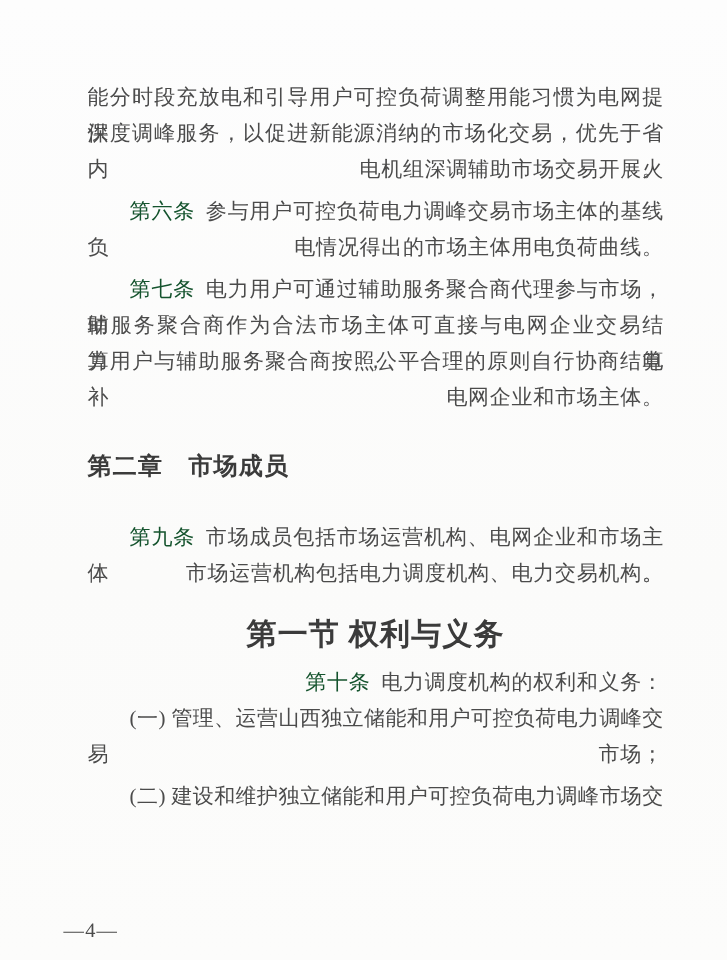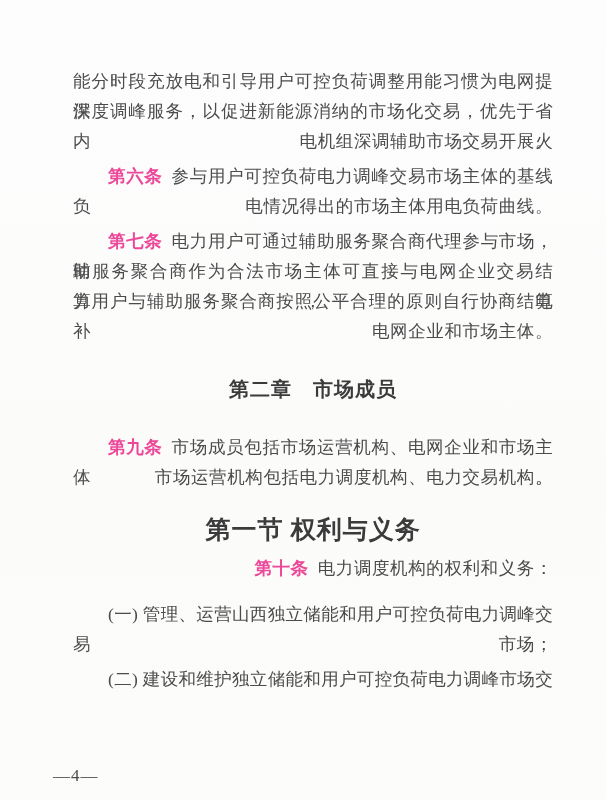--- a/index.html
+++ b/index.html
@@ -38,29 +38,29 @@
     text-align: justify;
     text-align-last: justify;
   }
   
   .ll {
     text-align: right;
     letter-spacing: 0.6px;
   }
   .indent { text-indent: 35px; }
   .artnum {
-    font-weight: 700;
-    color: #ec4899;
+    font-weight: 400;
+    color: #14532d;
     margin-right: 9px;
   }
   .chapter-heading {
     height: 26px;
     line-height: 26px;
     margin: 30px 0 30px 0;
-    text-align: center;
+    text-align: left;
     font-weight: 700;
     font-size: 20px;
     color: #3b3b3b;
     letter-spacing: 1px;
   }
   .section-heading {
     height: 24px;
     line-height: 24px;
     margin: 26px 0 11px 0;
     text-align: center;
@@ -105,21 +105,21 @@
 
     <div class="chapter-heading">第二章　市场成员</div>
 
     <div class="para">
       <div class="line jl indent"><b class="artnum">第九条</b><span>市场成员包括市场运营机构、电网企业和市场主体。</span></div>
       <div class="line ll">市场运营机构包括电力调度机构、电力交易机构。</div>
     </div>
 
     <div class="section-heading">第一节 权利与义务</div>
 
-    <div class="para" style="margin-bottom:16px">
+    <div class="para" style="margin-bottom:0">
       <div class="line ll indent"><b class="artnum">第十条</b><span>电力调度机构的权利和义务：</span></div>
     </div>
 
     <div class="para">
       <div class="line jl indent">(一) 管理、运营山西独立储能和用户可控负荷电力调峰交易</div>
       <div class="line ll">市场；</div>
     </div>
 
     <div class="para">
       <div class="line jl indent">(二) 建设和维护独立储能和用户可控负荷电力调峰市场交</div>

